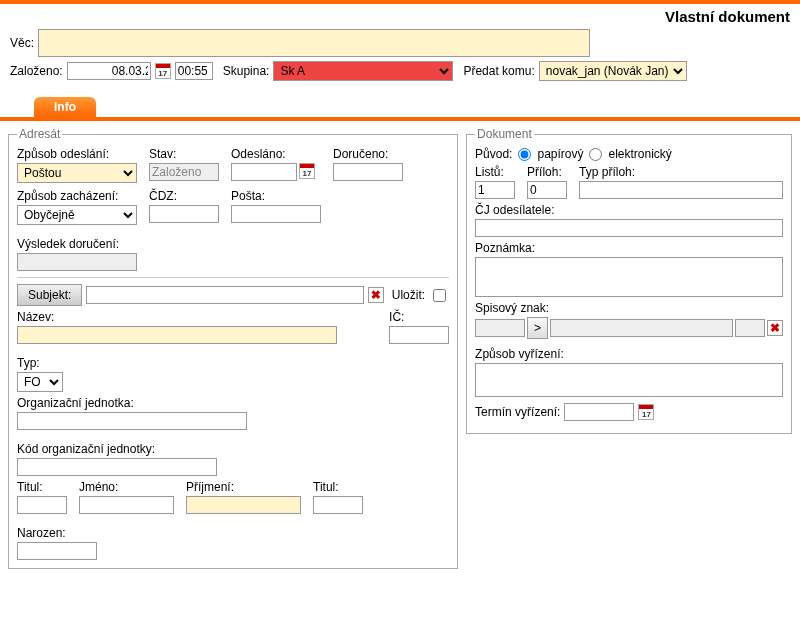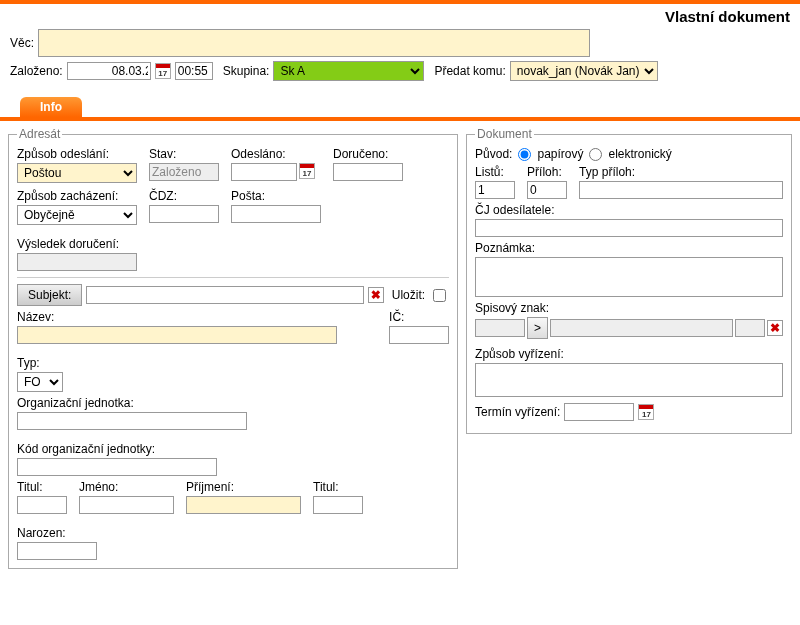--- a/index.html
+++ b/index.html
@@ -37,21 +37,21 @@
     display: inline-flex; align-items: center; justify-content:center;
     font-size: 9px; border:1px solid #aaa; background:#fff;
     position:relative;
   }
   .calendar-icon::before{
     content:""; position:absolute; top:0; left:0; right:0; height:4px; background:#c00;
   }
   .calendar-icon span{ position:relative; top:2px; color:#333; font-size:8px; font-weight:bold; }
   .tab-strip {
     border-bottom: 4px solid #ff6600;
-    padding-left: 20px;
+    padding-left: 34px;
     margin: 4px 0 6px 0;
   }
   .tab {
     display: inline-block;
     background: linear-gradient(#ff9933, #ff6600);
     color: #fff;
     font-weight: bold;
     padding: 3px 20px;
     border-top-left-radius: 6px;
     border-top-right-radius: 6px;
@@ -104,21 +104,21 @@
     <textarea class="inpt inpt-yellow multiline" style="width: 552px;"></textarea>
   </div>
   <div class="row">
     <span class="lbl">Založeno:</span>
     <input class="inpt" style="width: 84px; padding-left: 44px;" value="08.03.2010">
     <span class="calendar-icon">
         <span>17</span>
       </span>
     <input class="inpt" style="width: 38px;" value="00:55">
     <span class="lbl" style="margin-left:6px">Skupina:</span>
-    <select style="width:151px; background:#84cc16">
+    <select style="width:180px; background:#ef4444">
       <option>Sk A</option>
     </select>
     <span class="lbl" style="margin-left:6px">Předat komu:</span>
     <select style="width:148px; background:#fff4cc">
       <option>novak_jan (Novák Jan)</option>
     </select>
   </div>
 </div>
 
 <div class="tab-strip">

